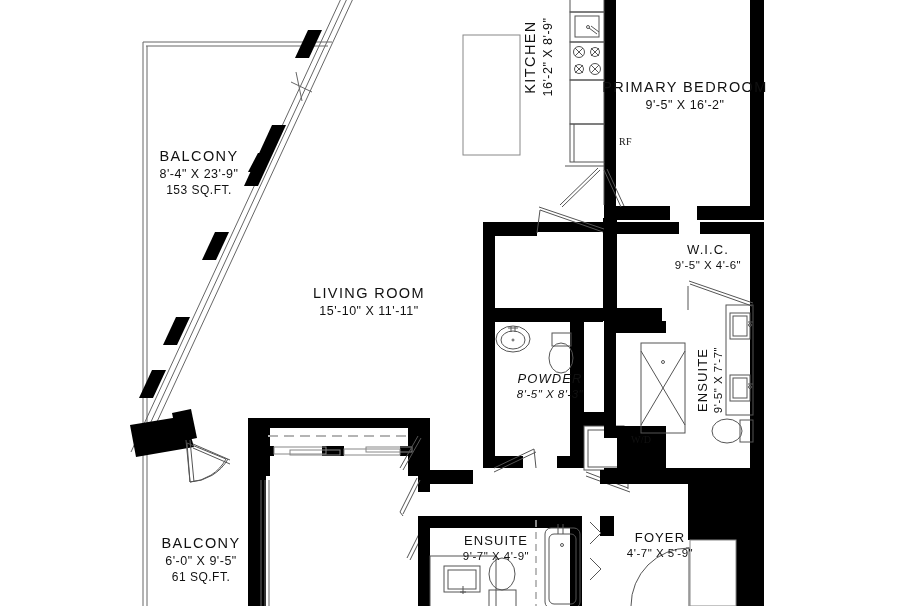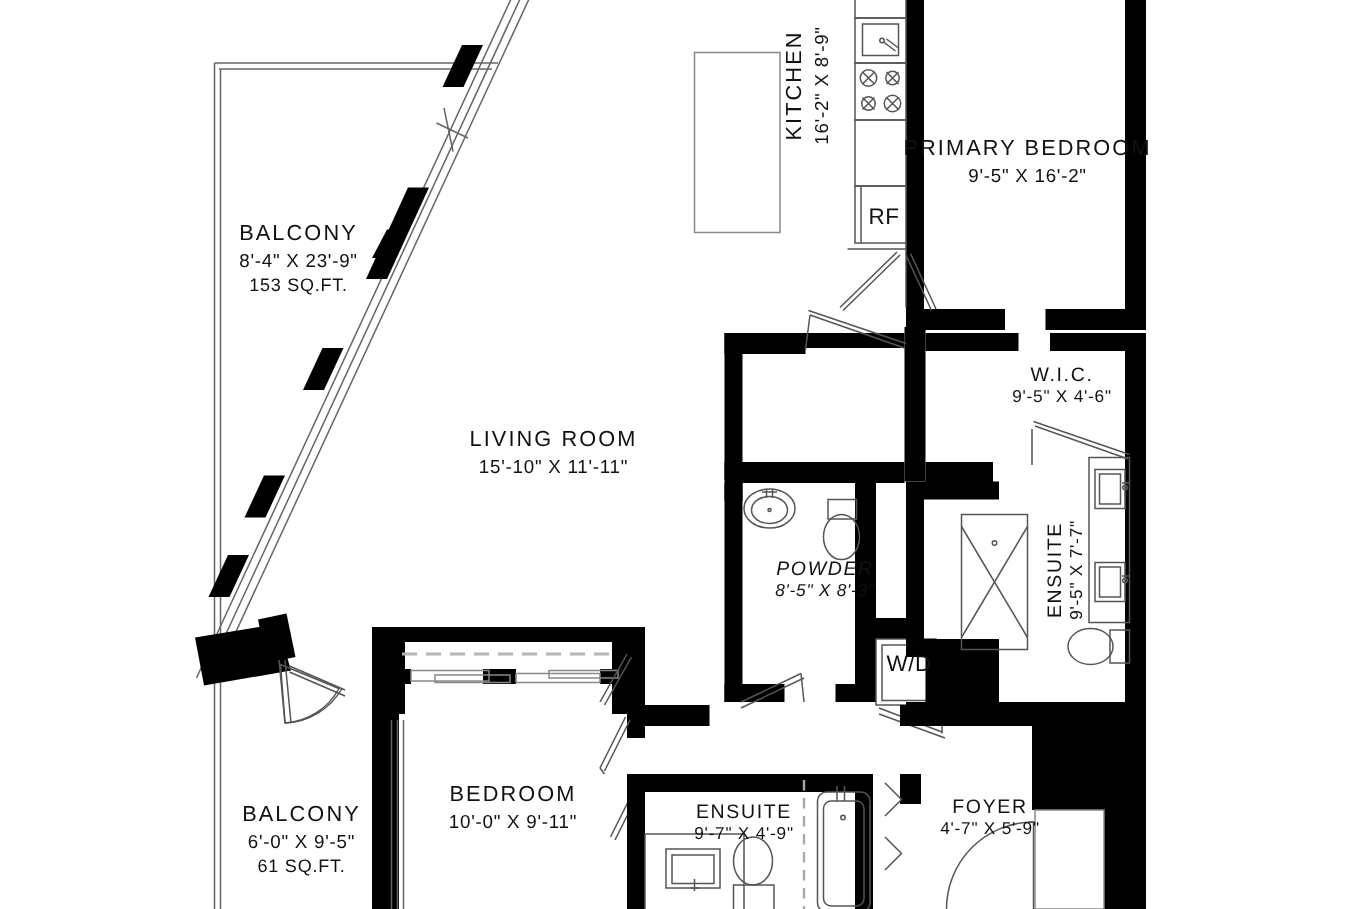--- a/index.html
+++ b/index.html
@@ -39,24 +39,25 @@
     text-align:center;
   }
   .lbl.rot90{
     transform-origin:0 0;
     transform:rotate(-90deg);
   }
   .lbl.small .name{font-size:13px;letter-spacing:1.1px;}
   .lbl.small .dim{font-size:11.5px;}
   .applabel{
     position:absolute;
-    font-size:15px;
+    font-size:10px;
     color:#111;
-    font-family:Liberation Sans, sans-serif;
+    font-family:Liberation Serif, serif;
     letter-spacing:0.3px;
+    margin-left:40px;
   }
 </style>
 </head>
 <body>
 
 <div id="plan">
 
   <svg width="910" height="606" viewBox="0 0 910 606">
     <defs>
       <style>
@@ -342,21 +343,21 @@
     <span class="dim">8'-4"  X  23'-9"</span>
     <span class="sq">153 SQ.FT.</span>
   </div>
 
 
   <div class="lbl rot90" style="left:521px;top:117px;width:120px;">
     <span class="name">KITCHEN</span>
     <span class="dim">16'-2"  X  8'-9"</span>
   </div>
 
-  <div class="lbl" style="left:593px;top:78px;width:184px;margin-top:12px;">
+  <div class="lbl" style="left:593px;top:78px;width:184px;">
     <span class="name">PRIMARY BEDROOM</span>
     <span class="dim">9'-5"  X  16'-2"</span>
   </div>
 
   <div class="lbl" style="left:272px;top:284px;width:194px;">
     <span class="name">LIVING ROOM</span>
     <span class="dim">15'-10" X  11'-11"</span>
   </div>
 
 
@@ -374,24 +375,20 @@
     <span class="name">ENSUITE</span>
     <span class="dim">9'-5" X  7'-7"</span>
   </div>
 
   <div class="lbl" style="left:142px;top:534px;width:118px;">
     <span class="name">BALCONY</span>
     <span class="dim">6'-0"  X  9'-5"</span>
     <span class="sq">61 SQ.FT.</span>
   </div>
 
-  <div class="lbl" style="left:272px;top:521px;width:140px;">
-    <span class="name">BEDROOM</span>
-    <span class="dim">10'-0"  X  9'-11"</span>
-  </div>
 
   <div class="lbl small" style="left:432px;top:532px;width:128px;">
     <span class="name">ENSUITE</span>
     <span class="dim">9'-7"  X  4'-9"</span>
   </div>
 
   <div class="lbl small" style="left:600px;top:529px;width:120px;">
     <span class="name">FOYER</span>
     <span class="dim">4'-7" X 5'-9"</span>
   </div>

